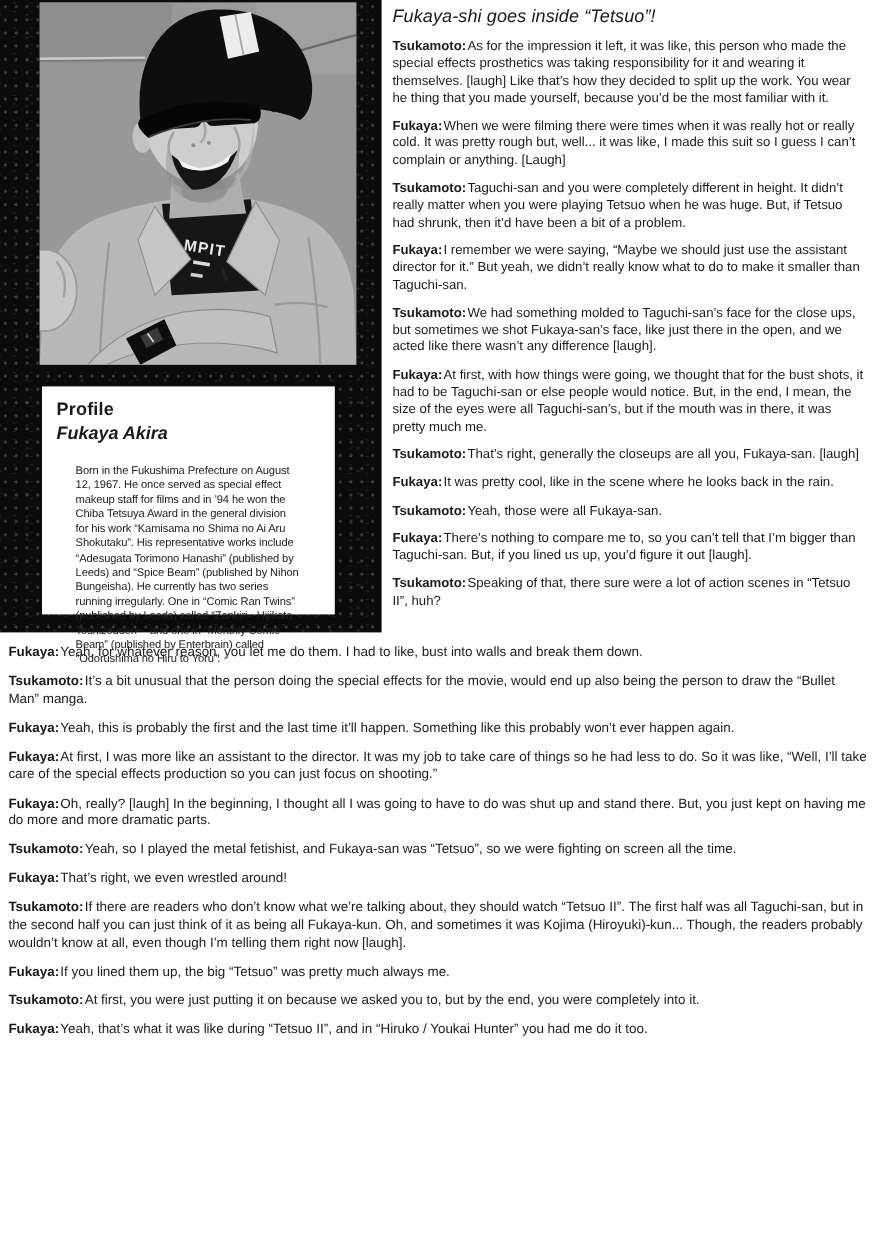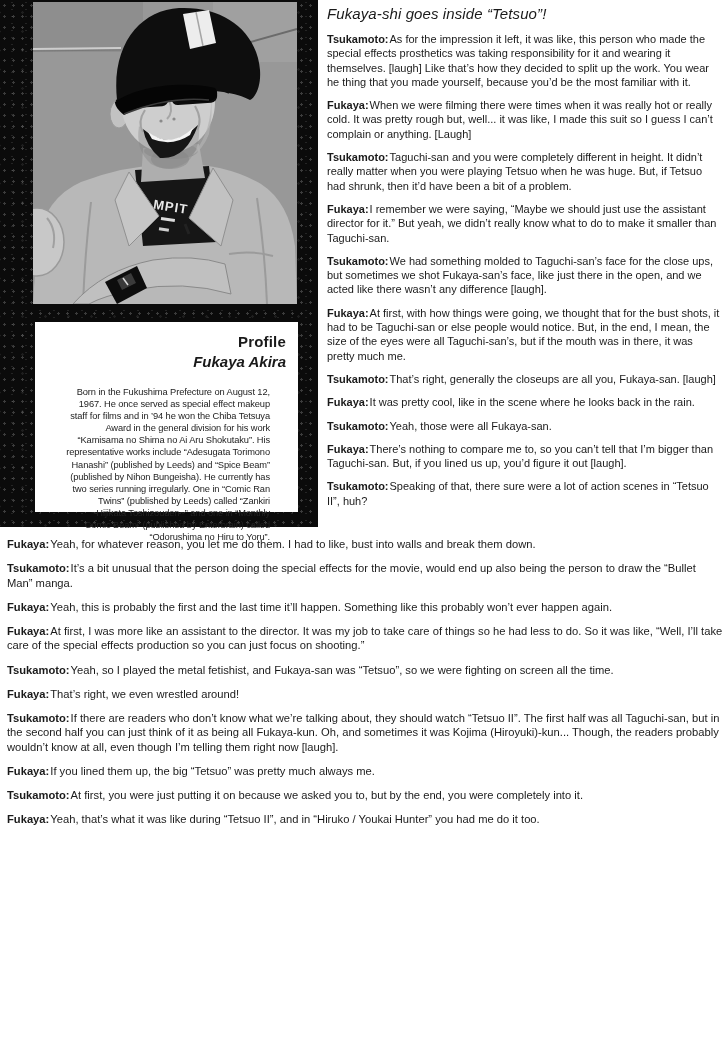--- a/index.html
+++ b/index.html
@@ -23,22 +23,22 @@
     background-position:0 0,5px 6px,11px 3px;
   }
 
   .photo-frame{
     position:absolute;left:33px;top:2px;width:264px;height:302px;
     overflow:hidden;background:#9a9a9a;
   }
   .photo-frame svg{display:block;}
 
   .profile-box{
-    position:absolute;left:35px;top:322px;width:263px;height:190px;
-    background:#ffffff;box-sizing:border-box;padding:11px 12px 8px 12px;text-align:right;
+    position:absolute;left:35px;top:322px;width:244px;height:190px;
+    background:#ffffff;box-sizing:border-box;padding:11px 12px 8px 12px;
   }
   .profile-heading{
     font-size:15px;font-weight:bold;margin:0 0 3px 0;letter-spacing:.2px;
   }
   .profile-name{
     font-size:15px;font-weight:bold;font-style:italic;margin:0 0 9px 0;
   }
   .profile-bio{
     font-size:9.3px;line-height:12.1px;letter-spacing:-0.1px;margin:16px;
     color:#222;
@@ -184,20 +184,21 @@
       <p class="para"><strong>Fukaya:</strong><span>Yeah, for whatever reason, you let me do them. I had to like, bust into walls and break them down.</span></p>
 
       <p class="para"><strong>Tsukamoto:</strong><span>It’s a bit unusual that the person doing the special effects for the movie, would end up also being the person to draw the “Bullet Man” manga.</span></p>
 
       <p class="para"><strong>Fukaya:</strong><span>Yeah, this is probably the first and the last time it’ll happen. Something like this probably won’t ever happen again.</span></p>
 
 
       <p class="para"><strong>Fukaya:</strong><span>At first, I was more like an assistant to the director. It was my job to take care of things so he had less to do. So it was like, “Well, I’ll take care of the special effects production so you can just focus on shooting.”</span></p>
 
 
+      <p class="para"><strong>Fukaya:</strong><span>Oh, really? [laugh] In the beginning, I thought all I was going to have to do was shut up and stand there. But, you just kept on having me do more and more dramatic parts.</span></p>
 
       <p class="para"><strong>Tsukamoto:</strong><span>Yeah, so I played the metal fetishist, and Fukaya-san was “Tetsuo”, so we were fighting on screen all the time.</span></p>
 
       <p class="para"><strong>Fukaya:</strong><span>That’s right, we even wrestled around!</span></p>
 
       <p class="para"><strong>Tsukamoto:</strong><span>If there are readers who don’t know what we’re talking about, they should watch “Tetsuo II”. The first half was all Taguchi-san, but in the second half you can just think of it as being all Fukaya-kun. Oh, and sometimes it was Kojima (Hiroyuki)-kun... Though, the readers probably wouldn’t know at all, even though I’m telling them right now [laugh].</span></p>
 
       <p class="para"><strong>Fukaya:</strong><span>If you lined them up, the big “Tetsuo” was pretty much always me.</span></p>
 
       <p class="para"><strong>Tsukamoto:</strong><span>At first, you were just putting it on because we asked you to, but by the end, you were completely into it.</span></p>

